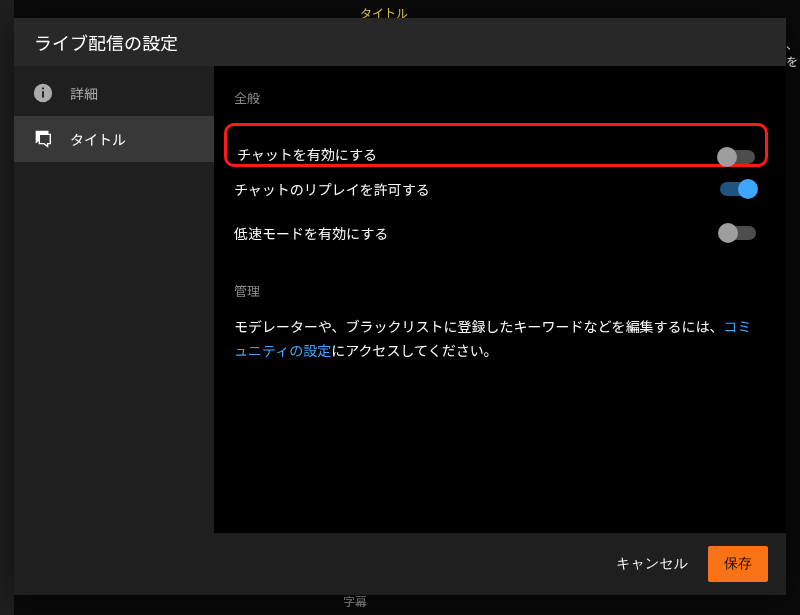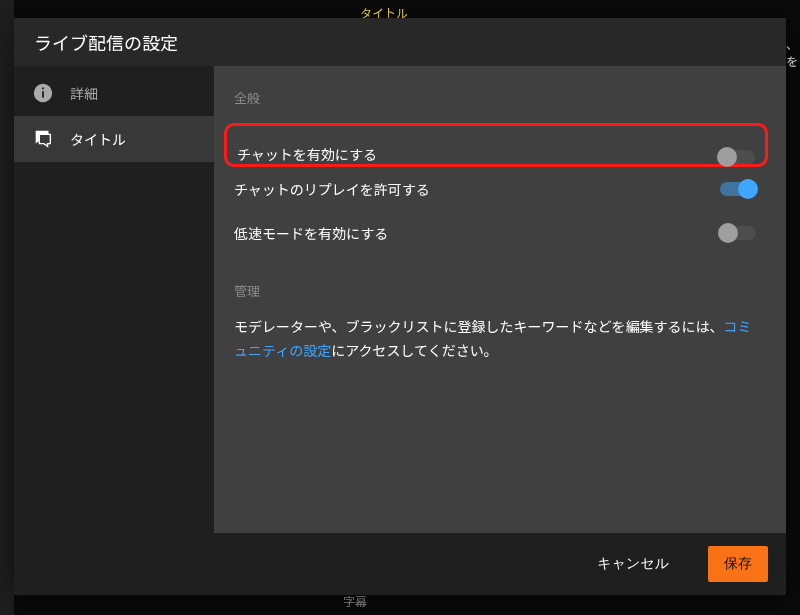--- a/index.html
+++ b/index.html
@@ -63,21 +63,21 @@
     background: #282828;
   }
   .dialog-title {
     font-size: 18px;
     font-weight: 400;
     color: #fff;
   }
   .dialog-body {
     flex: 1;
     display: flex;
-    background: #404040;
+    background: #000000;
     overflow: hidden;
   }
   .nav {
     width: 200px;
     background: #1f1f1f;
     padding-top: 4px;
   }
   .nav-item {
     height: 46px;
     display: flex;
@@ -159,21 +159,21 @@
     line-height: 1.7;
     margin-top: 4px;
   }
   .link-inline { color: #3ea6ff; cursor: pointer; }
   .dialog-footer {
     height: 62px;
     display: flex;
     align-items: center;
     justify-content: flex-end;
     padding: 0 18px;
-    gap: 23px;
+    gap: 4px;
     background: #1f1f1f;
   }
   .btn {
     height: 36px;
     padding: 0 16px;
     border: none;
     border-radius: 2px;
     font-size: 14px;
     cursor: pointer;
     background: transparent;

